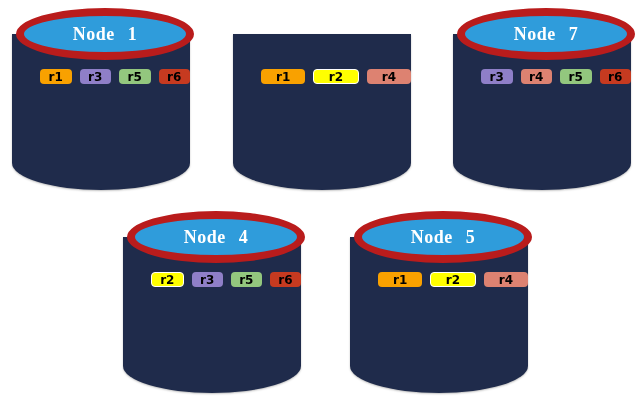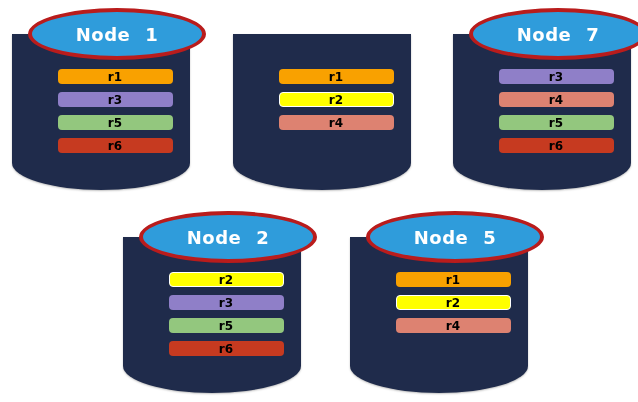--- a/index.html
+++ b/index.html
@@ -25,48 +25,48 @@
     left: 0;
     right: 0;
     top: 26px;
     bottom: 0;
     background: #1F2B4B;
     border-radius: 0 0 89px 89px / 0 0 27px 27px;
     box-shadow: 0 1px 2px rgba(0,0,0,0.25);
   }
   .cyl-top {
     position: absolute;
-    left: 16px;
+    left: 4px;
     top: 0;
     width: 178px;
     height: 52px;
     box-sizing: border-box;
     background: #2F9CDB;
-    border: 4px solid #b91c1c;
+    border: 8px solid #b91c1c;
     border-radius: 50%;
     display: flex;
     align-items: center;
     justify-content: center;
     z-index: 2;
+    font-family: Liberation Serif, serif;
   }
   .node-label {
     color: #FFFFFF;
     font-size: 18px;
     font-weight: bold;
     letter-spacing: 0.5px;
     word-spacing: 0.45em;
     white-space: nowrap;
   }
   .bars {
     position: absolute;
     left: 0;
     right: 0;
     top: 61px;
     display: flex;
-    flex-direction: column;
     align-items: center;
     gap: 8px;
     z-index: 3;
     padding-left: 28px;
   }
   .bar {
     width: 115px;
     height: 15px;
     box-sizing: border-box;
     border-radius: 4px;
@@ -121,21 +121,21 @@
       <div class="bar" style="background-color:#8F7FC8">r3</div>
       <div class="bar" style="background-color:#DD8271">r4</div>
       <div class="bar" style="background-color:#93C77E">r5</div>
       <div class="bar" style="background-color:#C63A20">r6</div>
     </div>
   </div>
 
   <div class="cylinder pos-n4">
     <div class="cyl-body"></div>
     <div class="cyl-top">
-      <span class="node-label">Node 2</span>
+      <span class="node-label">Node 4</span>
     </div>
     <div class="bars">
       <div class="bar" style="background-color:#FFFF00;border:1px solid #FFFFFF">r2</div>
       <div class="bar" style="background-color:#8F7FC8">r3</div>
       <div class="bar" style="background-color:#93C77E">r5</div>
       <div class="bar" style="background-color:#C63A20">r6</div>
     </div>
   </div>
 
   <div class="cylinder pos-n5">

